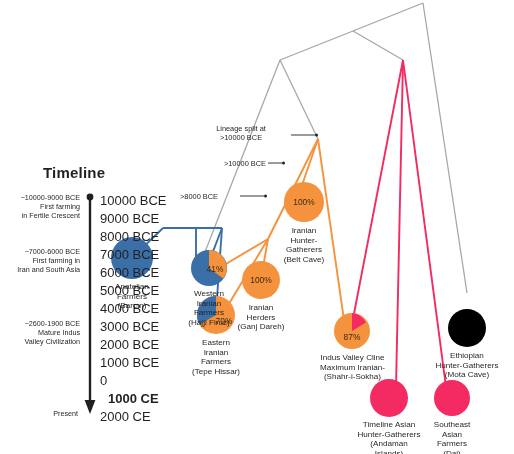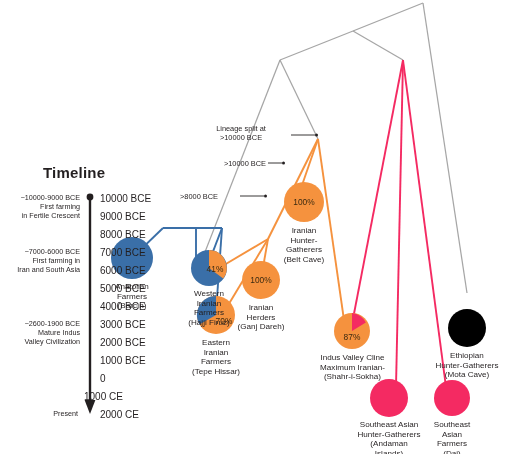--- a/index.html
+++ b/index.html
@@ -3,21 +3,21 @@
 <meta charset="utf-8">
 <style>
   html,body{margin:0;padding:0;background:#ffffff;}
   body{width:514px;height:454px;position:relative;overflow:hidden;
        font-family:"Liberation Sans",sans-serif;color:#222;}
   #stage{position:absolute;left:0;top:0;width:514px;height:454px;}
   svg.layer{position:absolute;left:0;top:0;width:514px;height:454px;}
   .lbl{position:absolute;text-align:center;line-height:1.18;color:#231f20;}
   .tl-title{position:absolute;font-size:15px;font-weight:bold;color:#231f20;
             letter-spacing:.2px;}
-  .tick{position:absolute;font-size:10px;color:#231f20;white-space:nowrap;}
+  .tick{position:absolute;font-size:13px;color:#231f20;white-space:nowrap;}
   .era{position:absolute;font-size:7.2px;color:#231f20;text-align:right;
        line-height:1.28;white-space:nowrap;}
   .ann{position:absolute;font-size:7.4px;color:#231f20;white-space:nowrap;
        text-align:center;line-height:1.25;}
   .node-lbl{font-size:8.1px;}
   .pct{font-size:8.4px;fill:#3b2a10;font-weight:normal;}
 </style>
 </head>
 <body>
 
@@ -118,21 +118,21 @@
   <div class="tick" style="left:100px;top:211px;">9000 BCE</div>
   <div class="tick" style="left:100px;top:229px;">8000 BCE</div>
   <div class="tick" style="left:100px;top:247px;">7000 BCE</div>
   <div class="tick" style="left:100px;top:265px;">6000 BCE</div>
   <div class="tick" style="left:100px;top:283px;text-align:right;">5000 BCE</div>
   <div class="tick" style="left:100px;top:301px;">4000 BCE</div>
   <div class="tick" style="left:100px;top:319px;">3000 BCE</div>
   <div class="tick" style="left:100px;top:337px;">2000 BCE</div>
   <div class="tick" style="left:100px;top:355px;">1000 BCE</div>
   <div class="tick" style="left:100px;top:373px;">0</div>
-  <div class="tick" style="left:84px;top:391px;">1000 CE</div>
+  <div class="tick" style="left:108px;top:391px;font-weight:bold;">1000 CE</div>
   <div class="tick" style="left:100px;top:409px;">2000 CE</div>
 
   <div class="era" style="left:0px;top:409px;width:78px;">Present</div>
 
   <div class="era" style="left:0px;top:193px;width:80px;">
     <div>~10000-9000 BCE</div>
     <div>First farming</div>
     <div>in Fertile Crescent</div>
   </div>
   <div class="era" style="left:0px;top:247px;width:80px;">
@@ -186,21 +186,21 @@
     <div>(Belt Cave)</div>
   </div>
 
   <div class="lbl node-lbl" style="left:296px;top:353px;width:113px;">
     <div>Indus Valley Cline</div>
     <div>Maximum Iranian-</div>
     <div>(Shahr-i-Sokha)</div>
   </div>
 
   <div class="lbl node-lbl" style="left:336px;top:420px;width:106px;">
-    <div>Southeast Asian</div>
+    <div>Timeline Asian</div>
     <div>Hunter-Gatherers</div>
     <div>(Andaman</div>
     <div>Islands)</div>
   </div>
 
   <div class="lbl node-lbl" style="left:419px;top:420px;width:66px;">
     <div>Southeast</div>
     <div>Asian</div>
     <div>Farmers</div>
     <div>(Dai)</div>

